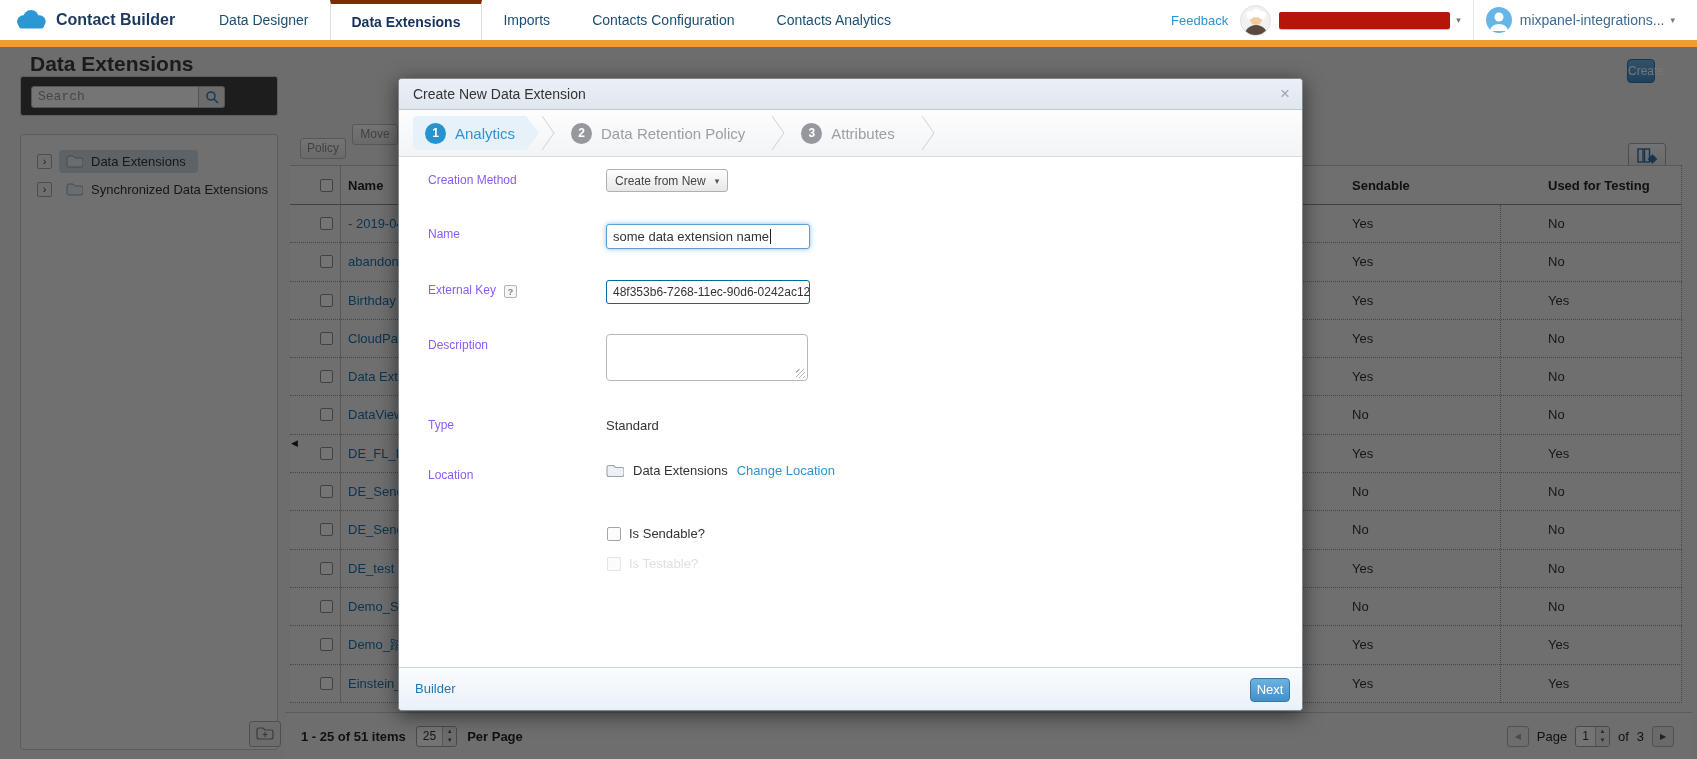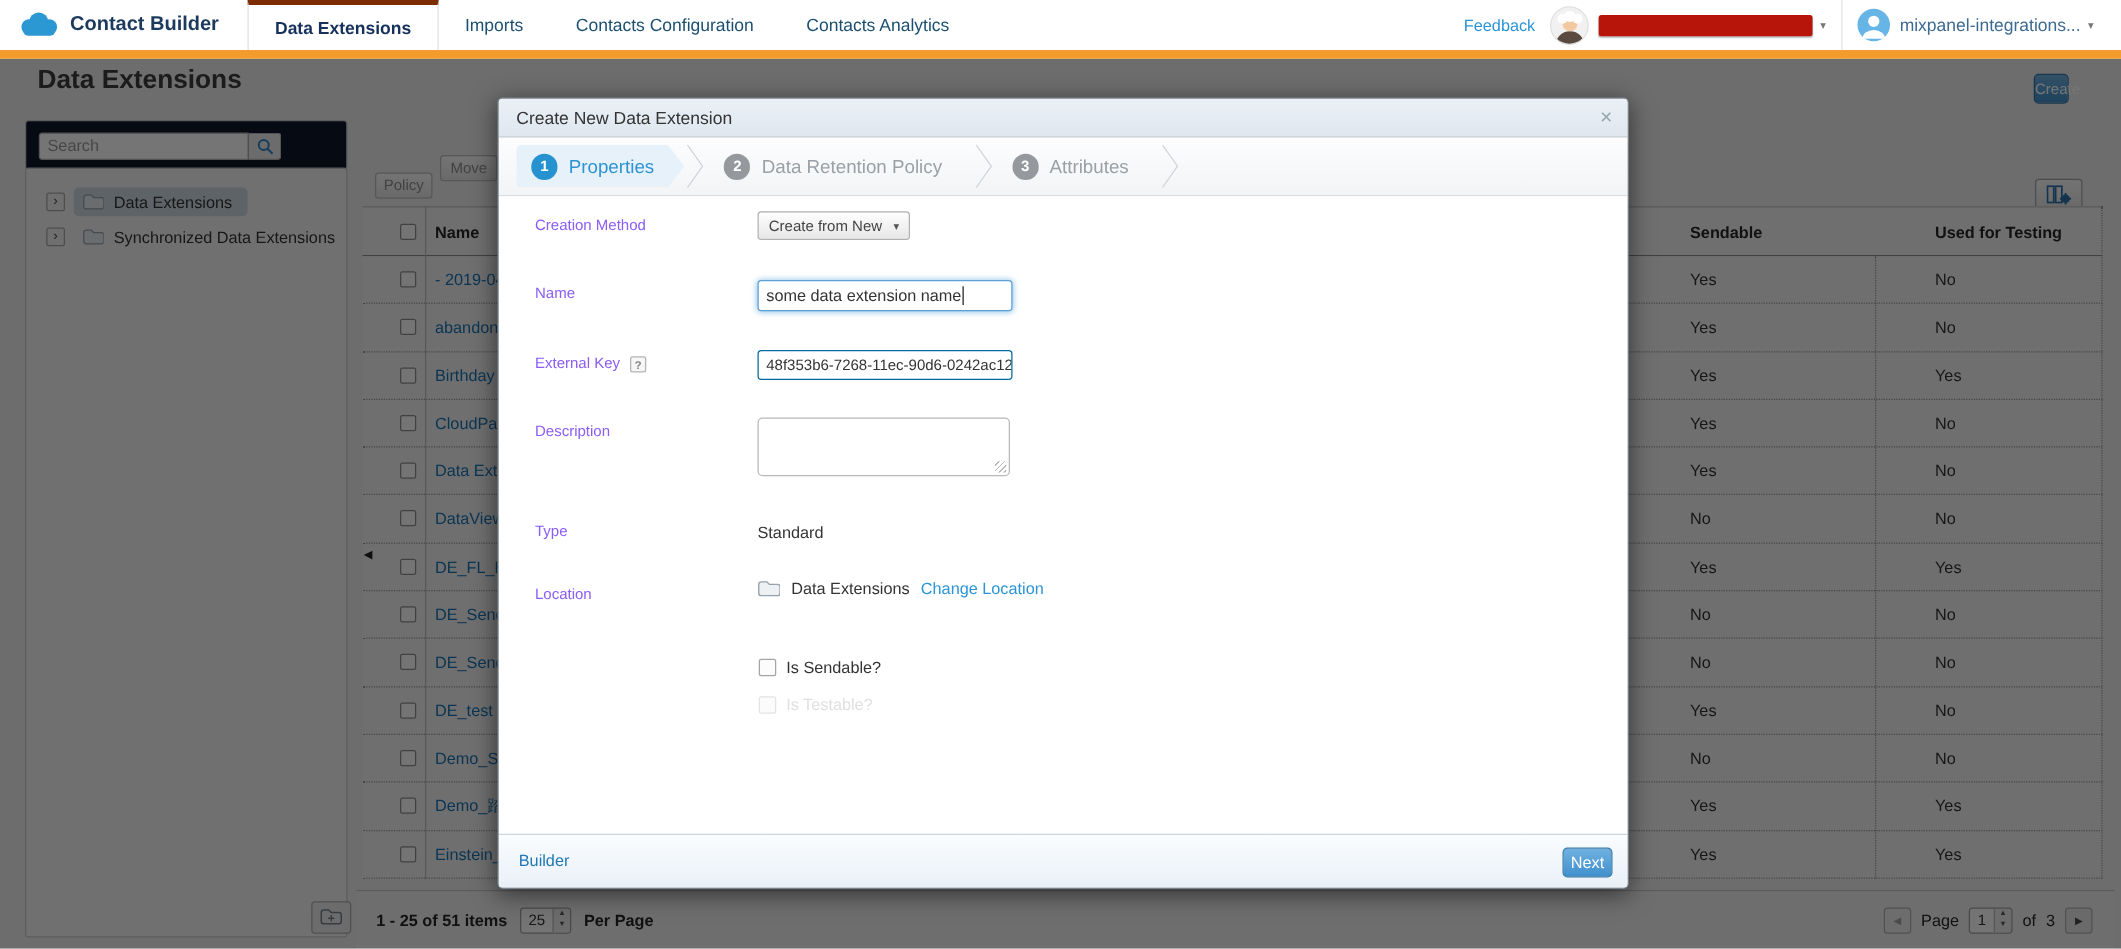--- a/index.html
+++ b/index.html
@@ -23,21 +23,21 @@
   .user-avatar { width:26px; height:26px; border-radius:50%; background:#66b5e6; margin-right:8px; }
   .account-name { font-size:14px; color:#3d6a92; }
   .orange-bar { position:absolute; left:0; top:40px; width:100%; height:7px; background:#f39c2d; z-index:71; }
 
   
   .page-title { position:absolute; left:30px; top:52px; font-size:21px; color:#3c3c3c; }
   .btn-blue { background:linear-gradient(#6fb1e0,#4190cd); border:1px solid #3577a5; color:#fff; font-size:13px; border-radius:4px; text-align:center; cursor:pointer; }
   .create-btn { position:absolute; left:1627px; top:59px; width:28px; height:24px; line-height:22px; font-size:12px; }
 
   .panel { position:absolute; border:1px solid #c9c9c9; border-radius:3px; background:#f6f6f6; }
-  .search-panel { left:20px; top:96px; width:258px; height:40px; background:#0f172a; }
+  .search-panel { left:20px; top:76px; width:258px; height:40px; background:#404040;font-family:Liberation Mono, monospace; }
   .search-input { position:absolute; left:10px; top:9px; width:168px; height:22px; background:#fff; border:1px solid #b8b8b8; border-radius:3px 0 0 3px; font-size:13px; color:#9a9a9a; line-height:20px; padding-left:6px; }
   .search-btn { position:absolute; left:178px; top:9px; width:26px; height:22px; background:#ececec; border:1px solid #b8b8b8; border-left:none; border-radius:0 3px 3px 0; display:flex; align-items:center; justify-content:center; cursor:pointer; }
 
   .tree-panel { left:20px; top:134px; width:258px; height:616px; background:#f5f5f5; }
   .tree-list { padding-top:12px; }
   .tree-item { display:flex; align-items:center; height:28px; padding-left:16px; gap:7px; cursor:pointer; }
   .tree-arrow { width:15px; height:15px; border:1px solid #a9a9a9; background:#f1f1f1; border-radius:2px; font-size:11px; line-height:13px; text-align:center; color:#444; flex:0 0 auto; }
   .tree-sel { display:flex; align-items:center; gap:8px; padding:4px 12px 4px 7px; border-radius:4px; }
   .tree-item.selected .tree-sel { background:#ccd7e2; }
   .tree-label { font-size:13px; color:#333; white-space:nowrap; }
@@ -127,20 +127,23 @@
     <div class="brand">
       <svg width="34" height="24" viewBox="0 0 44 30">
         <circle cx="12" cy="17" r="8" fill="#2b97d3"></circle>
           <circle cx="22" cy="12" r="10" fill="#2b97d3"></circle>
         <circle cx="33" cy="17" r="8" fill="#2b97d3"></circle>
           <rect x="6" y="16" width="33" height="10" rx="5" fill="#2b97d3"></rect>
       </svg>
       <span class="brand-title">Contact Builder</span>
     </div>
     <nav class="tabs">
+      <div class="nav-tab">
+        <span>Data Designer</span>
+      </div>
         <div class="nav-tab active">
         <span>Data Extensions</span>
       </div>
         <div class="nav-tab">
         <span>Imports</span>
       </div>
         <div class="nav-tab">
         <span>Contacts Configuration</span>
       </div>
         <div class="nav-tab">
@@ -349,21 +352,21 @@
 
   <div class="modal">
     <div class="m-title">
       <span>Create New Data Extension</span>
       <span class="m-close">×</span>
     </div>
     <div class="m-steps">
       <div class="step active">
         <span class="step-body">
           <span class="step-num">1</span>
-          <span class="step-label">Properties</span>
+          <span class="step-label">Analytics</span>
         </span>
         <svg class="chev" width="14" height="36" viewBox="0 0 14 36">
           <polyline points="1,1 13,18 1,35" fill="none" stroke="#ccd1d6" stroke-width="1"></polyline>
         </svg>
       </div>
         <div class="step">
         <span class="step-body">
           <span class="step-num">2</span>
           <span class="step-label">Data Retention Policy</span>
         </span>

